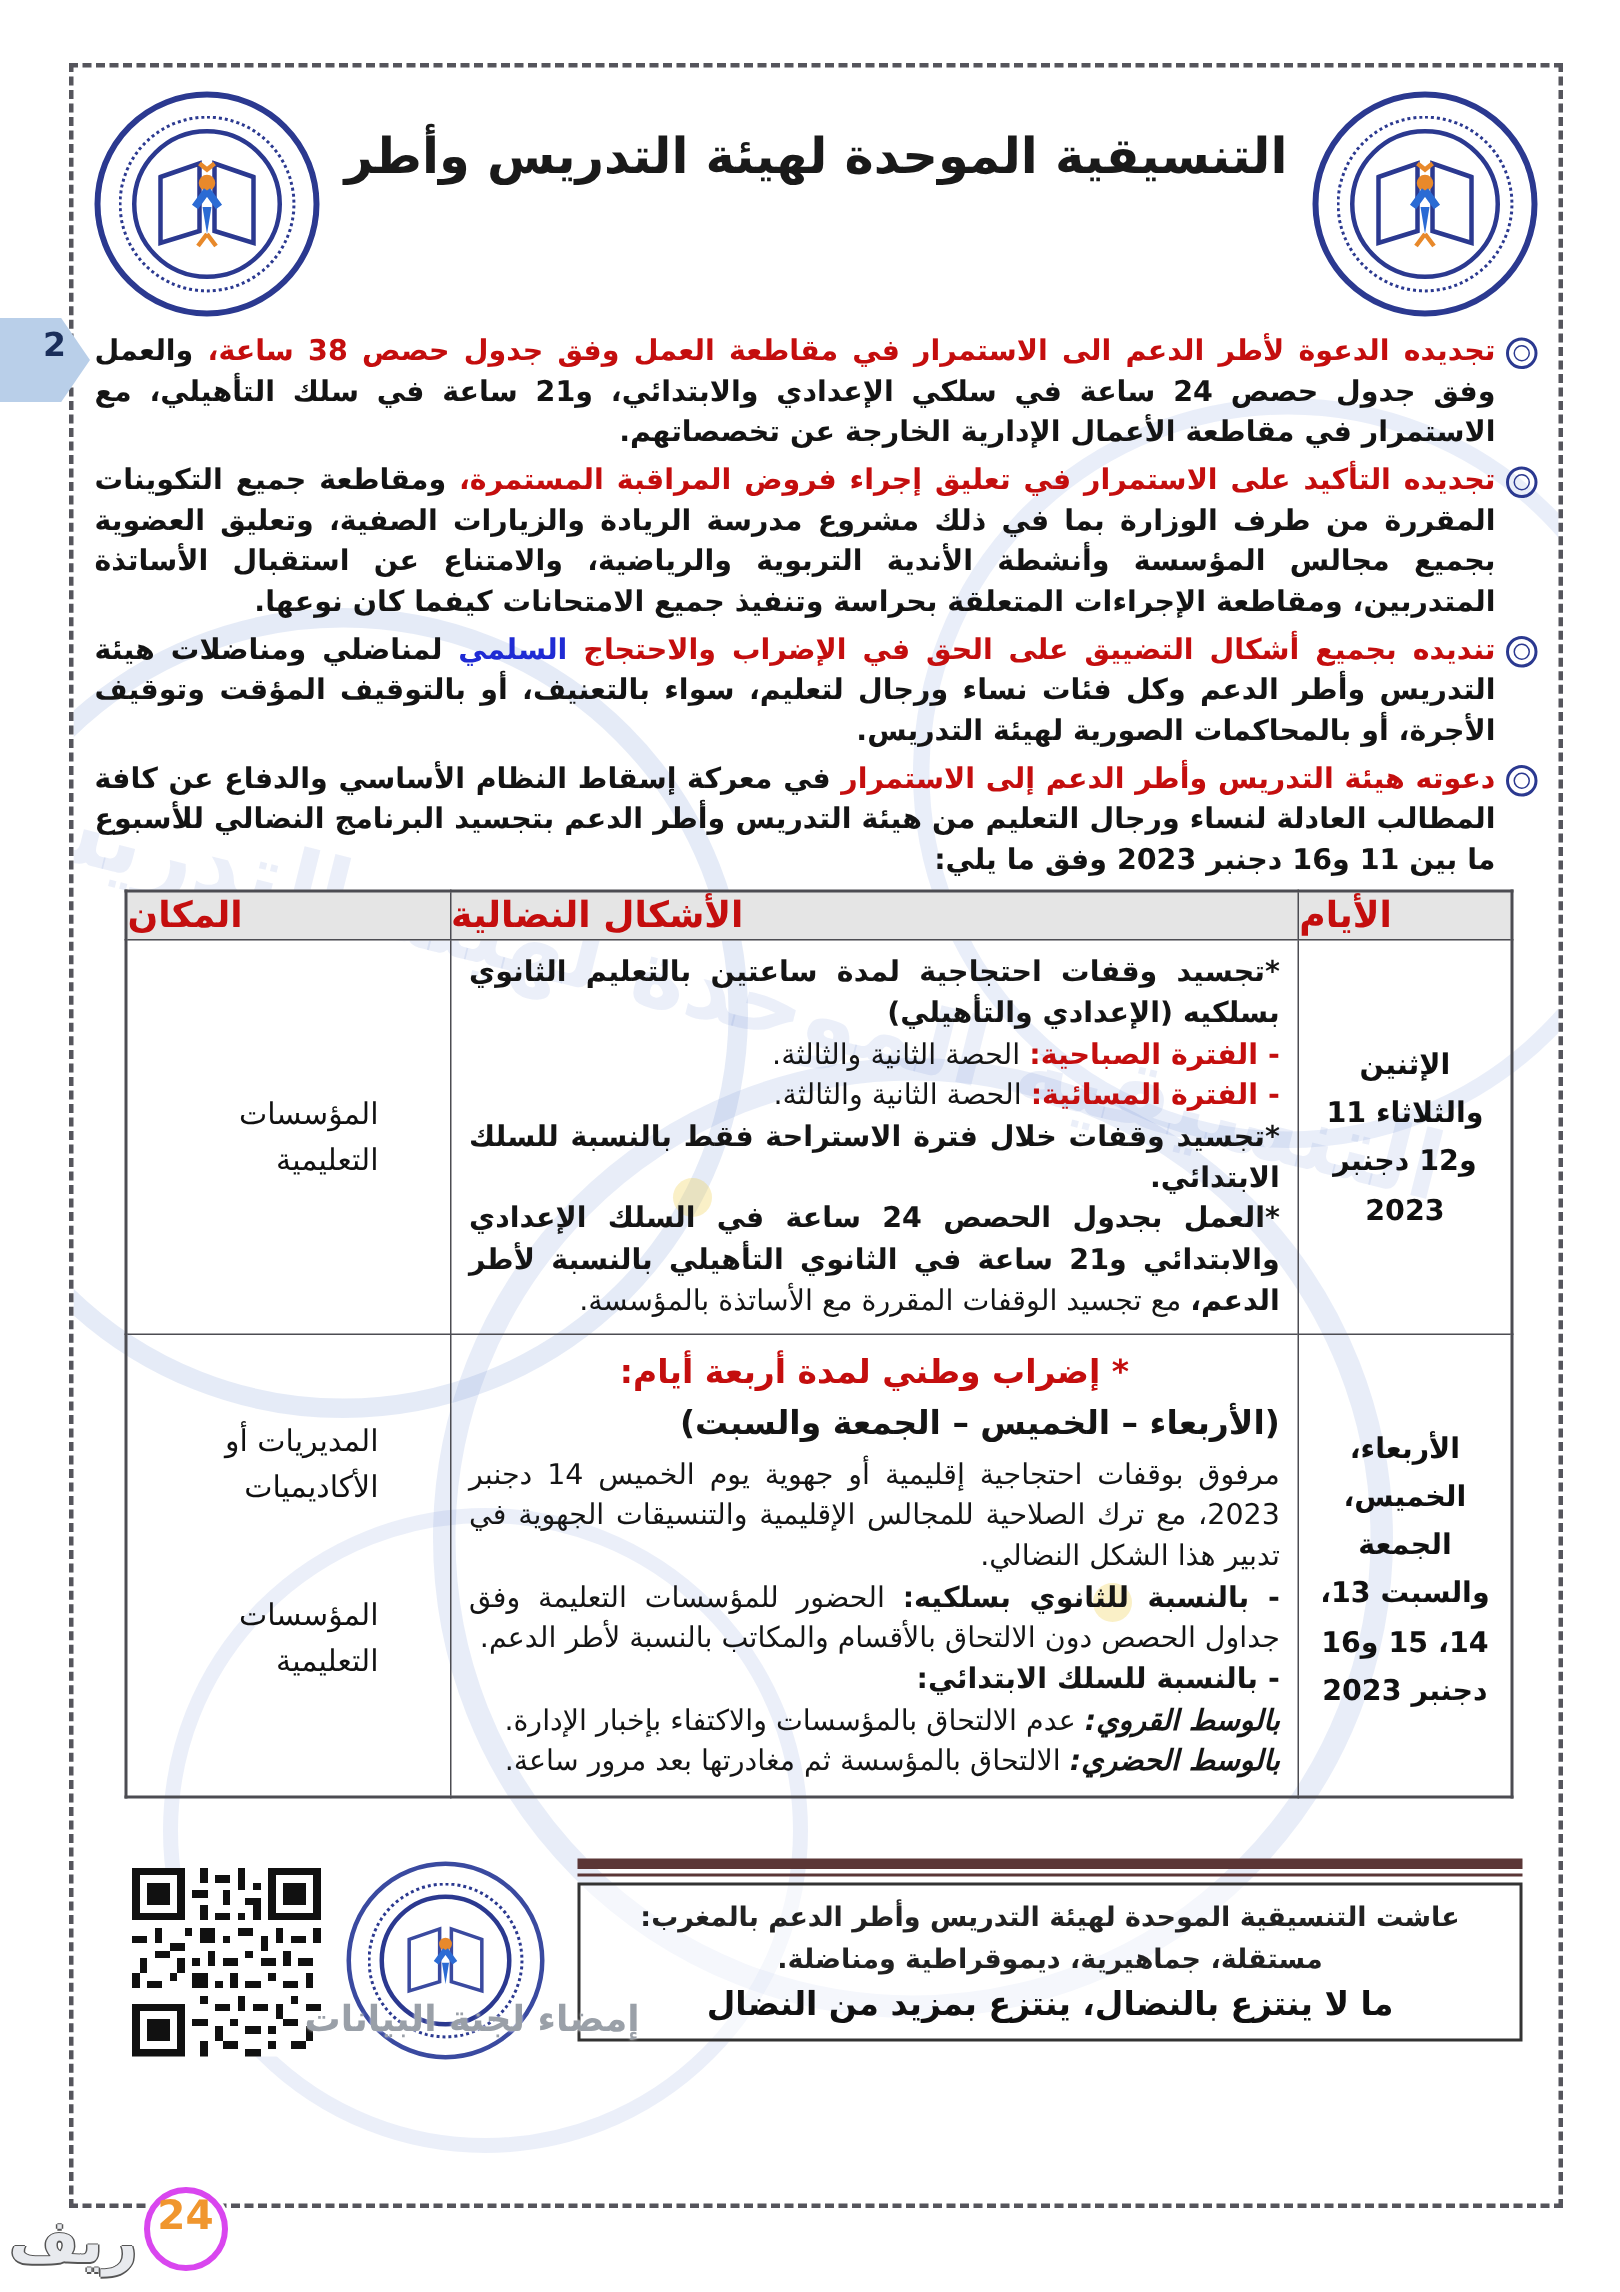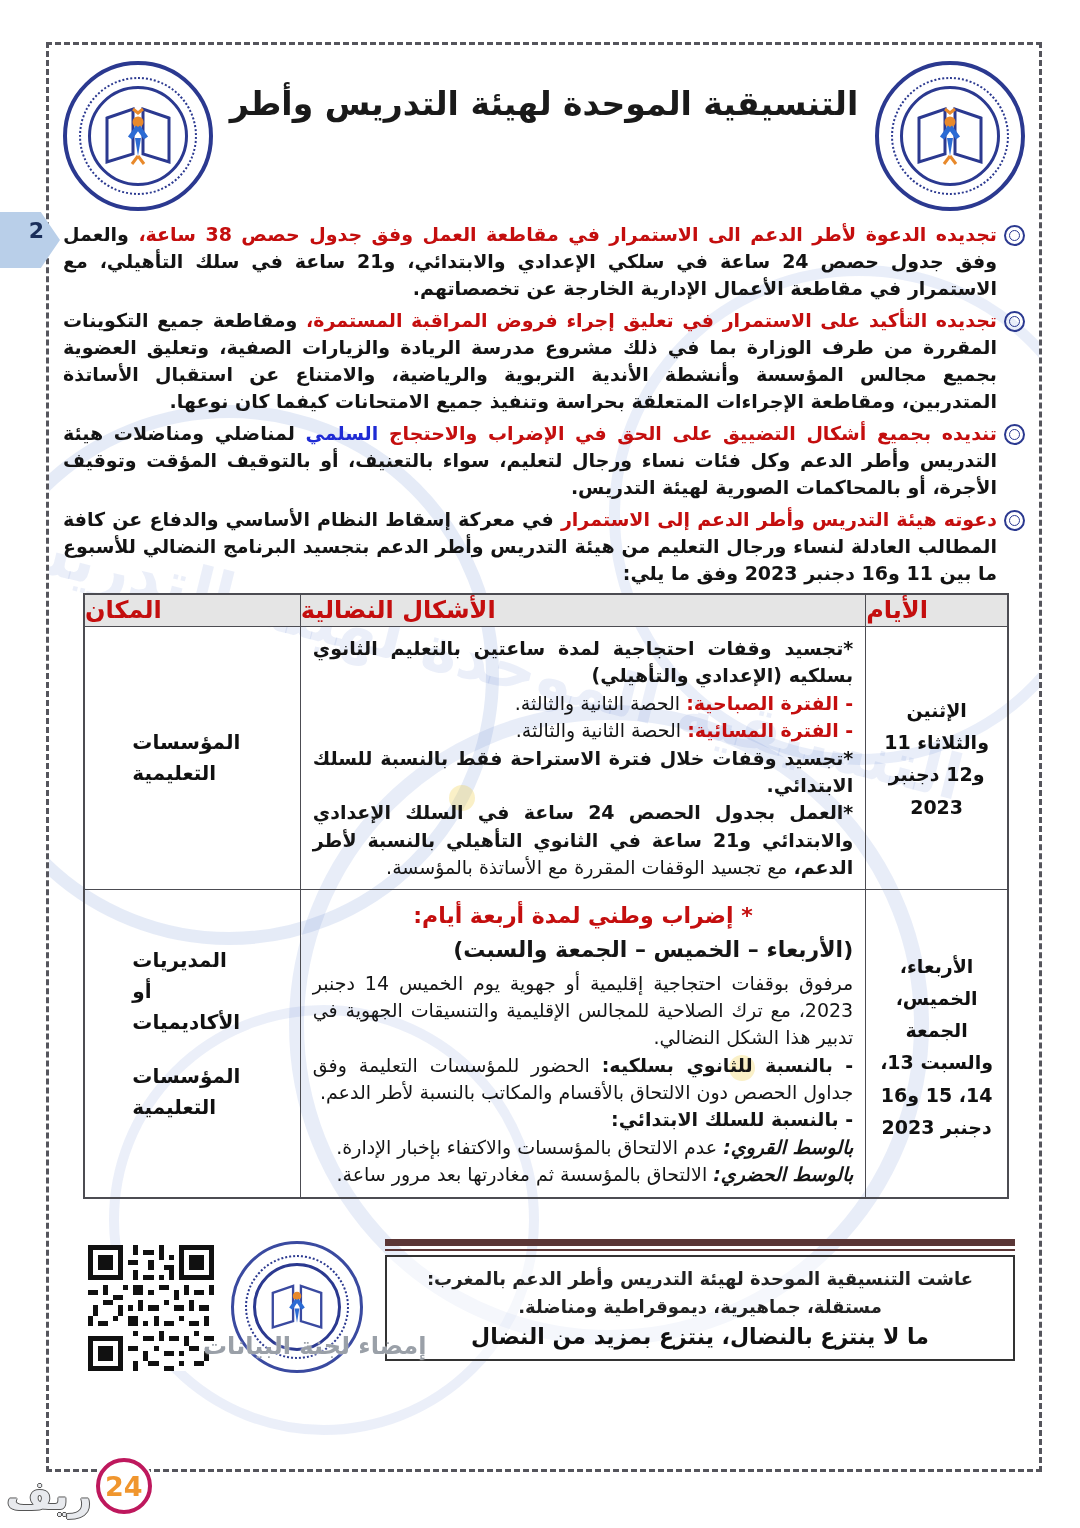--- a/index.html
+++ b/index.html
@@ -45,21 +45,21 @@
   .seg-blue{color:#1f2bd4;}
 
   
   table.sched{width:calc(100% - 36px);margin:6px 16px 0 20px;border-collapse:collapse;
     border:2px solid #4c4c52;}
   table.sched td,table.sched th{border:1.6px solid #4c4c52;vertical-align:middle;}
   th.hcell{background:#e5e5e5;color:#c40e0e;font-size:24px;font-weight:bold;
     height:33px;text-align:left;}
   td.days-cell{font-size:19px;font-weight:bold;text-align:center;line-height:1.7;padding:4px 6px;color:#111;}
   td.days-top{vertical-align:top;padding-top:10px;}
-  td.place-cell{text-align:left;font-size:20px;font-weight:bold;color:#111;}
+  td.place-cell{text-align:right;font-size:20px;font-weight:normal;color:#111;}
   .place-wrap{max-width:120px;margin:0 auto;line-height:1.55;}
   td.forms-cell{padding:8px 12px;font-size:19px;line-height:1.44;color:#151515;vertical-align:top;}
   .f-bold{font-weight:bold;text-align:justify;}
   .f-line{text-align:justify;}
   .lab-red{color:#c40e0e;font-weight:bold;}
   .lab-bold{font-weight:bold;}
   .lab-bi{font-weight:bold;font-style:italic;}
   .strike-title{color:#c40e0e;font-weight:bold;font-size:22px;text-align:center;margin:2px 0;}
   .strike-days{font-weight:bold;font-size:22px;margin-bottom:4px;}
   .place-two{display:flex;flex-direction:column;justify-content:space-between;
@@ -80,22 +80,22 @@
   .fbar-thin{border-top:2px solid #5b3636;margin-top:3px;}
   .fbox{border:2px solid #333;margin-top:4px;padding:8px 10px 10px;text-align:center;background:rgba(255,255,255,.55);}
   .fline{font-size:18px;font-weight:bold;color:#222;line-height:1.6;}
   .fline3{font-size:22px;font-weight:bold;color:#111;margin-top:2px;}
 
   
   .tab2{position:absolute;left:0;top:212px;width:60px;height:56px;background:#b9cfe9;
     clip-path:polygon(0 0,68% 0,100% 50%,68% 100%,0 100%);z-index:5;}
   .tab2 span{position:absolute;right:16px;top:6px;font-size:22px;font-weight:bold;color:#1a2e5a;}
   .badge24{position:absolute;left:6px;top:1458px;z-index:6;display:flex;align-items:flex-start;}
-  .badge-circle{width:56px;height:56px;border:4px solid #be185d;border-radius:50%;background:#fff;
-    display:flex;align-items:center;justify-content:center;box-shadow:0 0 0 2px #fff;}
+  .badge-circle{width:56px;height:56px;border:4px solid #d946ef;border-radius:50%;background:#fff;
+    display:flex;align-items:flex-start;justify-content:center;box-shadow:0 0 0 2px #fff;}
   .badge-num{color:#f0962e;font-size:27px;font-weight:bold;}
   .badge-word{font-size:40px;font-weight:bold;color:#e8eaee;margin-right:4px;margin-top:14px;
     text-shadow:-1px 0 #555,1px 0 #555,0 -1px #555,0 1px #555;}
 
   .book-svg{width:74px;height:64px;}
 </style>
 </head>
 <body>
 
 <div class="page">

